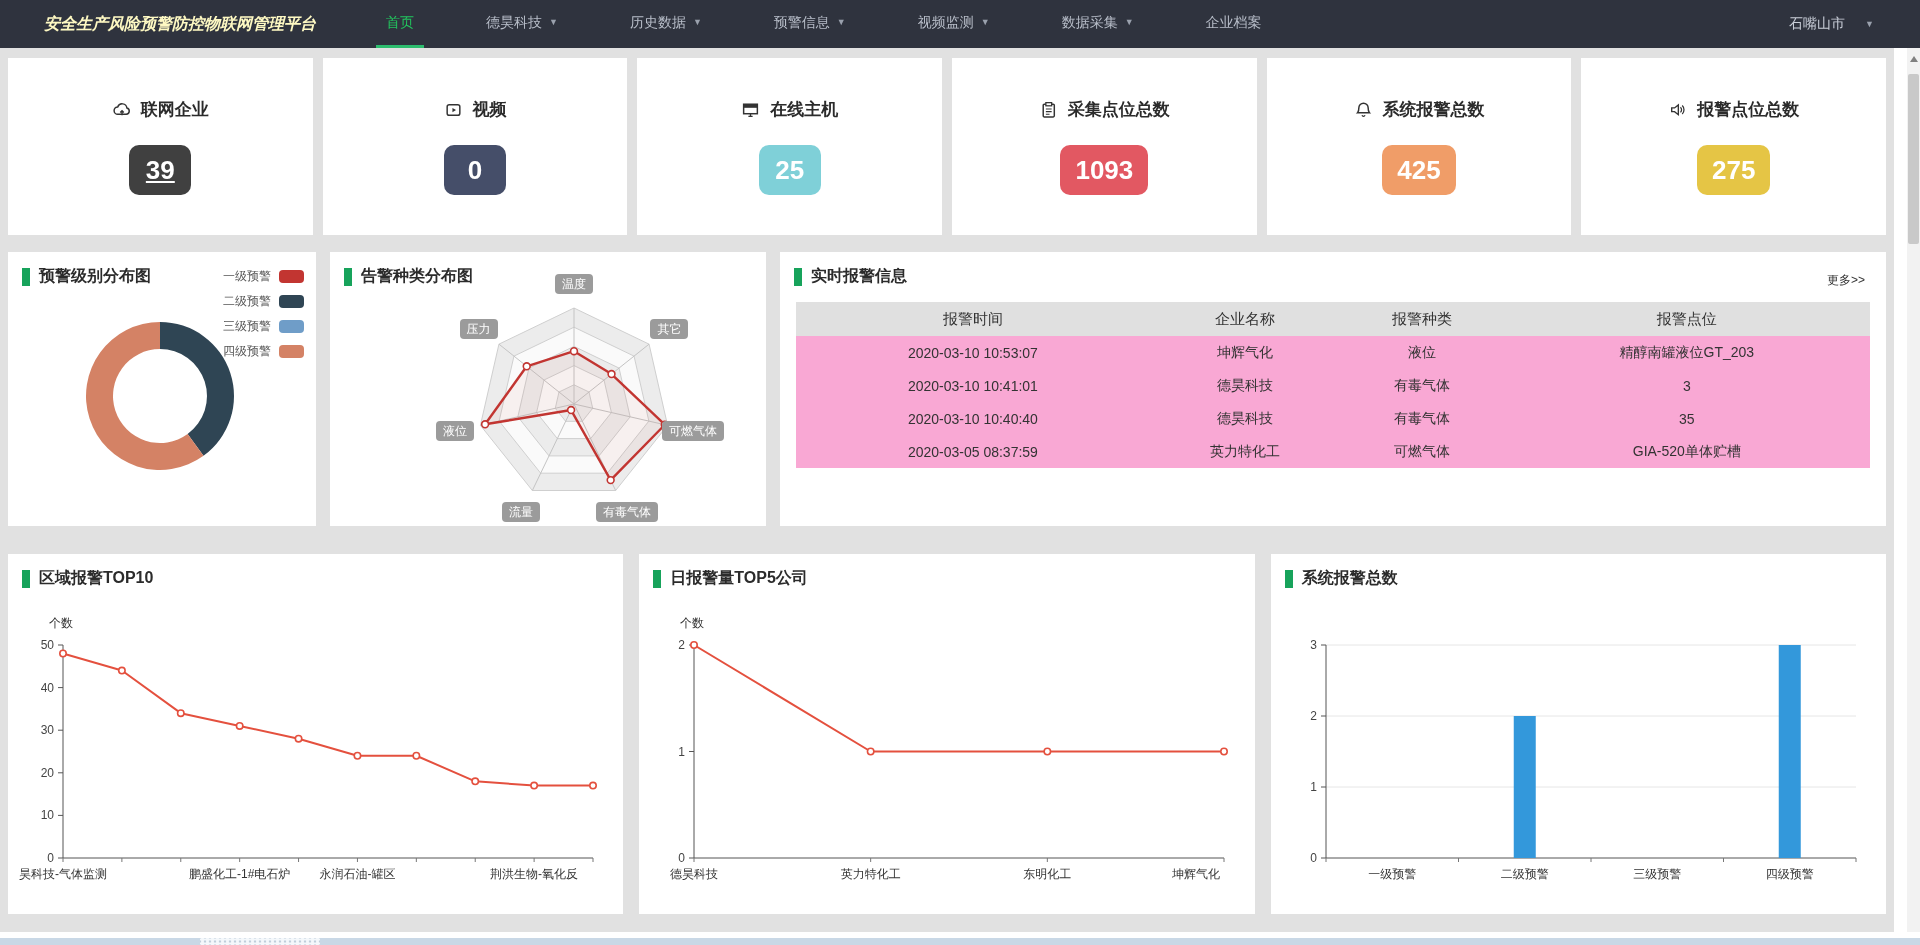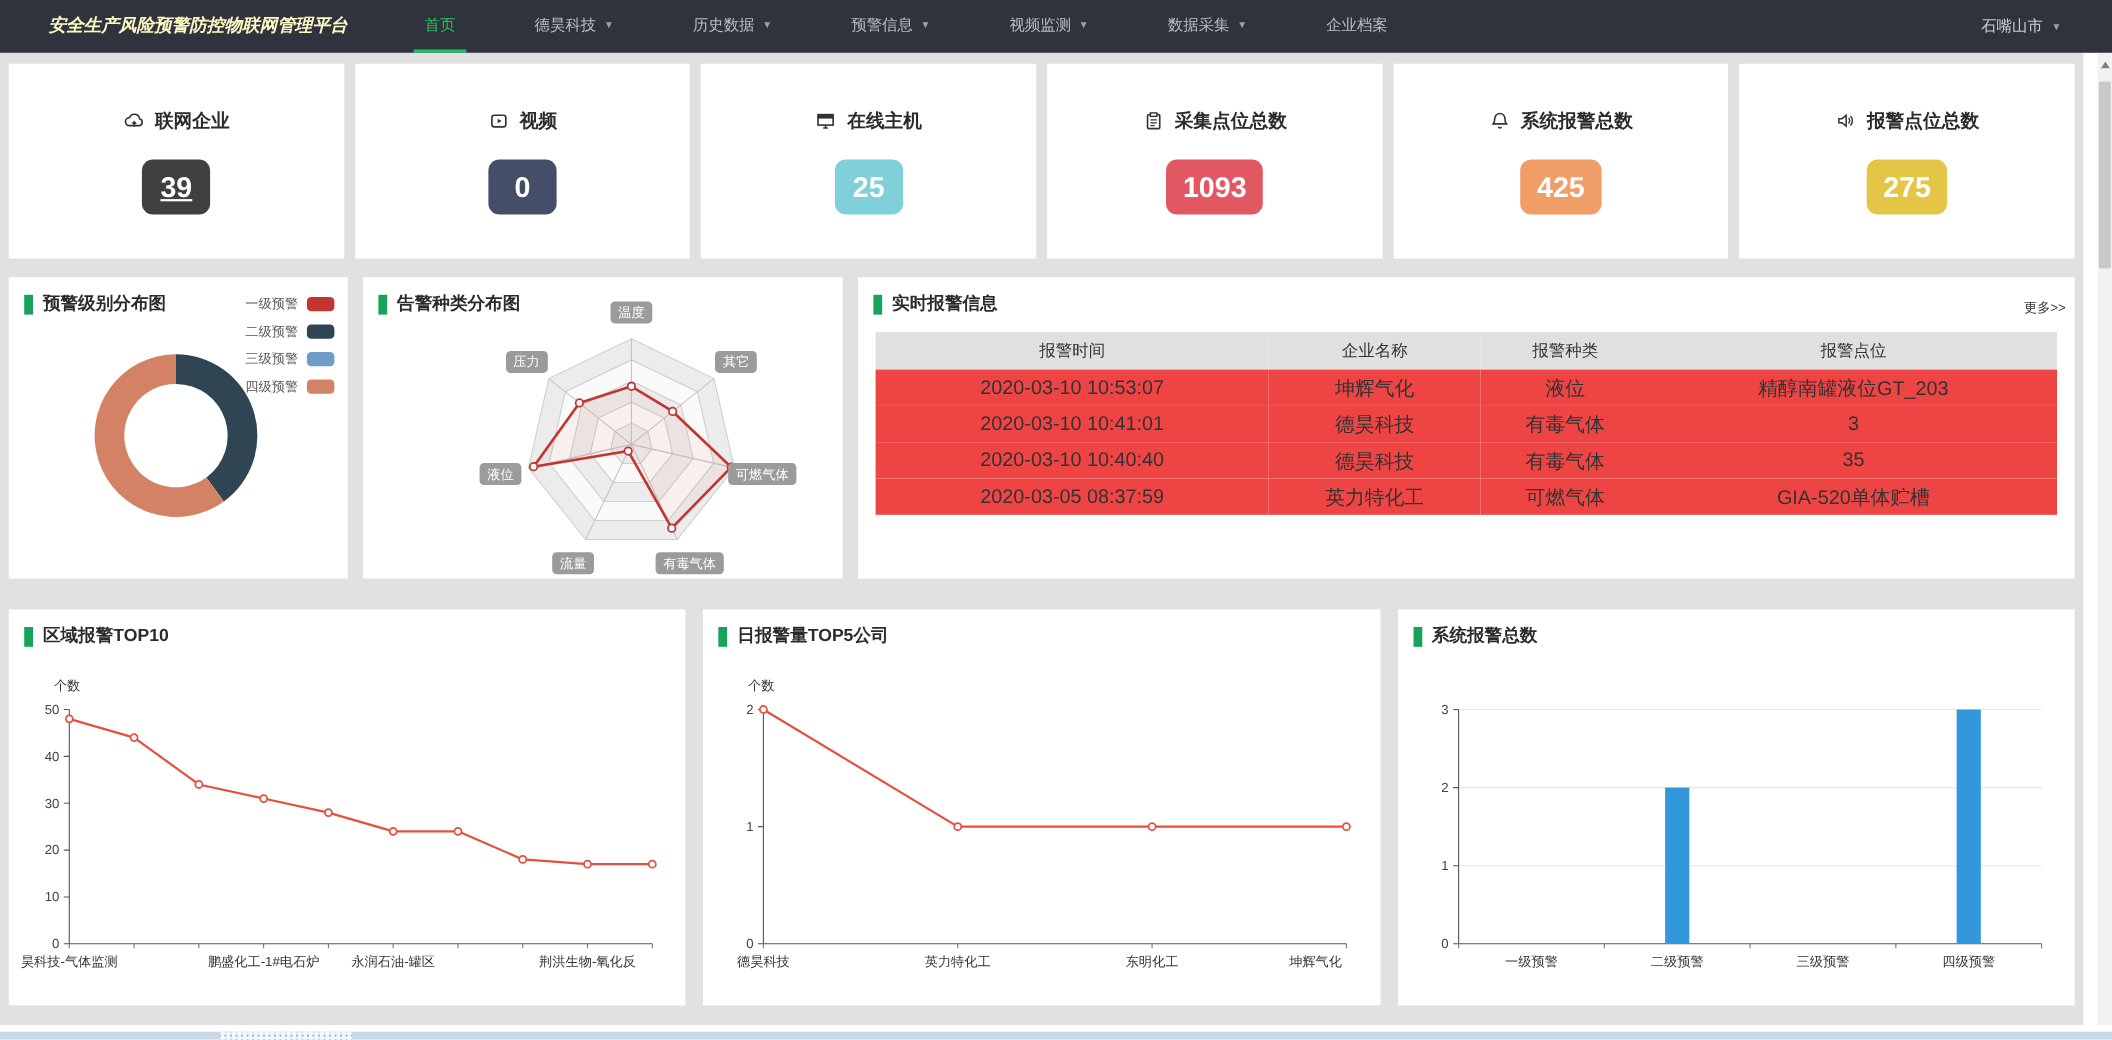--- a/index.html
+++ b/index.html
@@ -9,21 +9,21 @@
   
   .nav { position:absolute; top:0; left:0; width:1920px; height:48px;
     background:#2f333e; display:flex; align-items:stretch; z-index:5; }
   .nav-title { color:#fef9c3; font-size:16px; font-weight:700; line-height:48px;
     padding-left:44px; white-space:nowrap;font-style:italic; }
   .nav-menu { display:flex; margin-left:60px; gap:52px; }
   .nav-item { display:flex; align-items:center; gap:7px; color:#b8bec9;
     font-size:14px; cursor:pointer; padding:0 10px; border-bottom:3px solid transparent; }
   .nav-item.active { color:#22c55e; border-bottom-color:#2dbd6e; }
   .caret { font-size:9px; color:#9aa1ad; line-height:1; }
-  .nav-right { margin-left:auto; display:flex; align-items:center; gap:8px;
+  .nav-right { margin-left:auto; display:flex; align-items:center; gap:20px;
     padding-right:46px; color:#c9ced8; font-size:14px; cursor:pointer; }
 
   
   .content { position:absolute; top:48px; left:0; width:1894px; height:884px;
     background:#e1e1e1; padding:10px 8px 0 8px; }
 
   
   .cards { display:flex; gap:10px; height:177px; }
   .card { flex:1; background:#fff; display:flex; flex-direction:column;
     align-items:center; justify-content:center; gap:24px; cursor:pointer; }
@@ -37,43 +37,43 @@
   
   .row2 { margin-top:17px; display:grid; grid-template-columns:308px 436px 1fr;
     gap:14px; height:274px; }
   .row3 { margin-top:28px; display:grid; grid-template-columns:1fr 1fr 1fr;
     gap:16px; height:360px; }
   .panel { background:#fff; position:relative; overflow:hidden; }
   .panel-head { position:absolute; top:14px; left:14px; display:flex;
     align-items:center; gap:9px; z-index:3; }
   .panel-head .bar { width:8px; height:18px; background:#17a35b; }
   .panel-head .ttl { font-size:16px; font-weight:700; color:#2b2b2b; }
-  .more-link { position:absolute; top:20px; right:8px; font-size:12px;
+  .more-link { position:absolute; top:20px; right:21px; font-size:12px;
     color:#333; cursor:pointer; z-index:3; }
 
   
   .legend { position:absolute; top:16px; right:12px; display:flex;
     flex-direction:column; gap:8px; z-index:3; }
   .legend-item { display:flex; align-items:center; gap:8px; cursor:pointer; }
   .legend-label { font-size:12px; color:#555; }
   .legend-swatch { width:25px; height:13px; border-radius:4px; }
 
   .donut-svg { position:absolute; left:2px; top:40px; }
   .radar-svg { position:absolute; left:0; top:0; }
   .radar-chip { position:absolute; transform:translate(-50%,-50%);
     background:#9b9b9b; color:#fff; font-size:12px; line-height:1;
     padding:4px 7px; border-radius:4px; white-space:nowrap; z-index:2; }
 
   
   .alerts-table { position:absolute; left:16px; right:16px; top:50px;
     border-collapse:collapse; width:calc(100% - 32px); }
   .alerts-table th { background:#e0e0e0; font-size:15px; font-weight:500;
     color:#333; height:34px; text-align:center; }
-  .alerts-table td { font-size:18px; color:#333; height:33px;
-    text-align:center; background:#ef4444; }
+  .alerts-table td { font-size:14px; color:#333; height:33px;
+    text-align:center; background:#f9a8d4; }
 
   .chart-svg { position:absolute; left:0; bottom:4px; }
 
   
   .vscroll { position:absolute; top:48px; right:0; width:13px; height:890px;
     background:#f2f2f2; cursor:pointer; }
   .vscroll .up-arrow { position:absolute; top:8px; left:2.5px; width:0; height:0;
     border-left:4px solid transparent; border-right:4px solid transparent;
     border-bottom:6px solid #808080; }
   .vscroll .thumb { position:absolute; top:26px; left:1px; width:11px;

